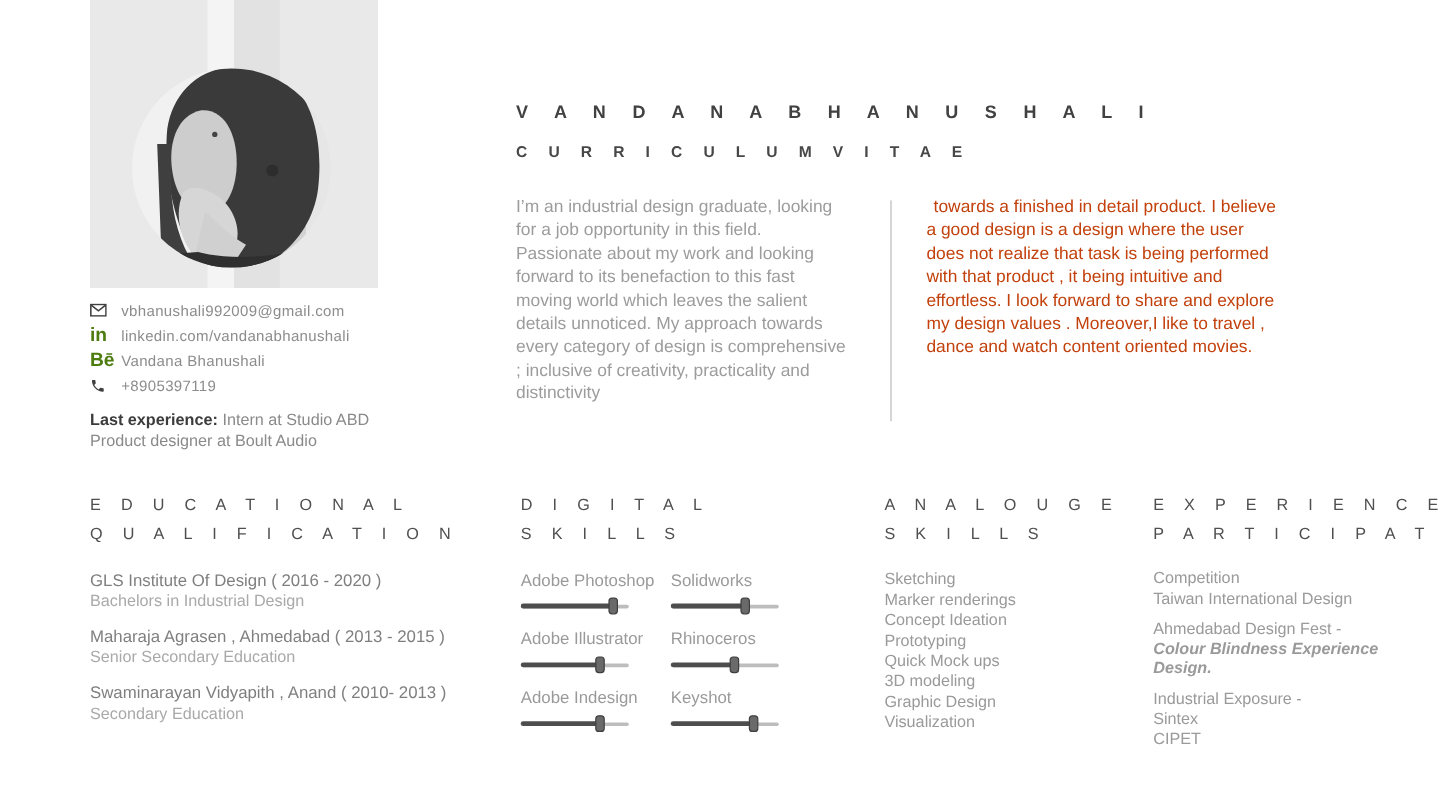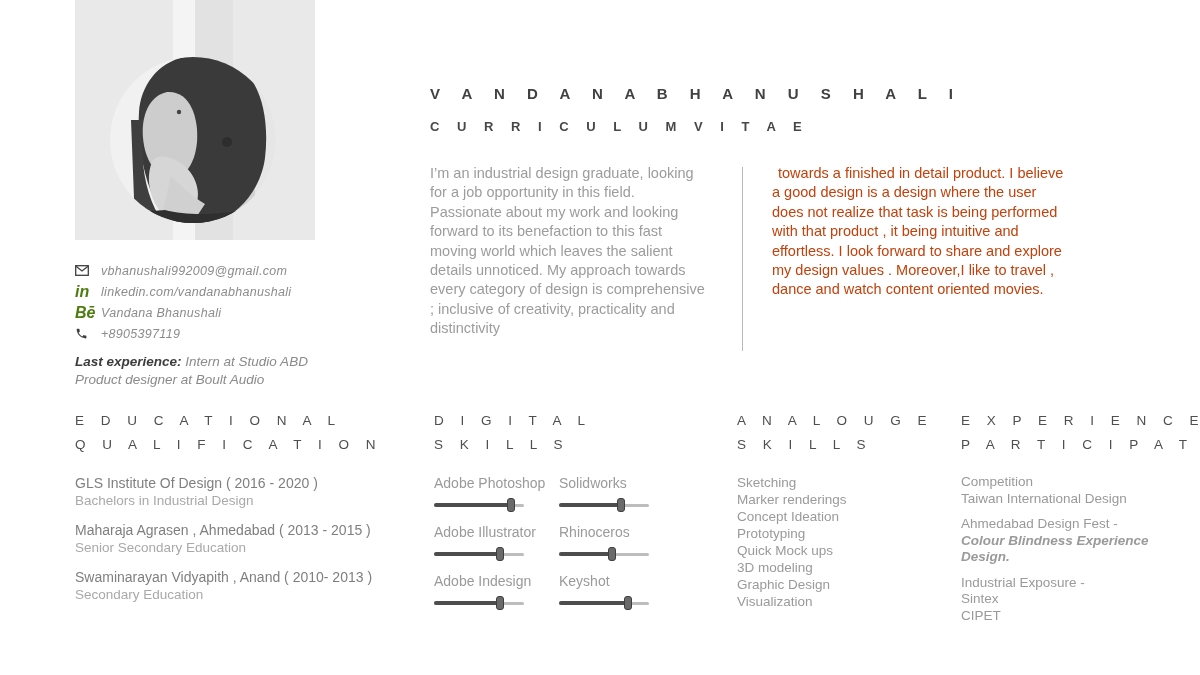--- a/index.html
+++ b/index.html
@@ -4,21 +4,21 @@
 <style>
   * { margin:0; padding:0; box-sizing:border-box; }
   html,body { width:1200px; height:675px; background:#ffffff; overflow:hidden;
               font-family:"Liberation Sans", sans-serif; }
   .abs { position:absolute; }
 
   
   .photo-block { left:75px; top:0; width:240px; height:240px; }
 
   
-  .contact { left:75px; top:260px; width:320px;font-style:italic; }
+  .contact { left:75px; top:248px; width:320px; }
   .contact-row { display:flex; align-items:center; height:21px; margin-bottom:0; }
   .contact-icon { width:20px; display:inline-flex; justify-content:flex-start;
                   color:#4d7c0f; font-weight:bold; font-size:16px; flex:0 0 26px; }
   .contact-text { font-size:12.5px; color:#8c8c8c; letter-spacing:0.3px; }
   .lastexp { margin-top:9px; font-size:13.5px; color:#8a8a8a; line-height:18px; }
   .lastexp b { color:#3c3c3c; font-weight:bold; }
 
   
   .title-name { left:430px; top:85px; font-size:15px; letter-spacing:9px;
                 color:#414141; font-weight:bold; white-space:nowrap; }

